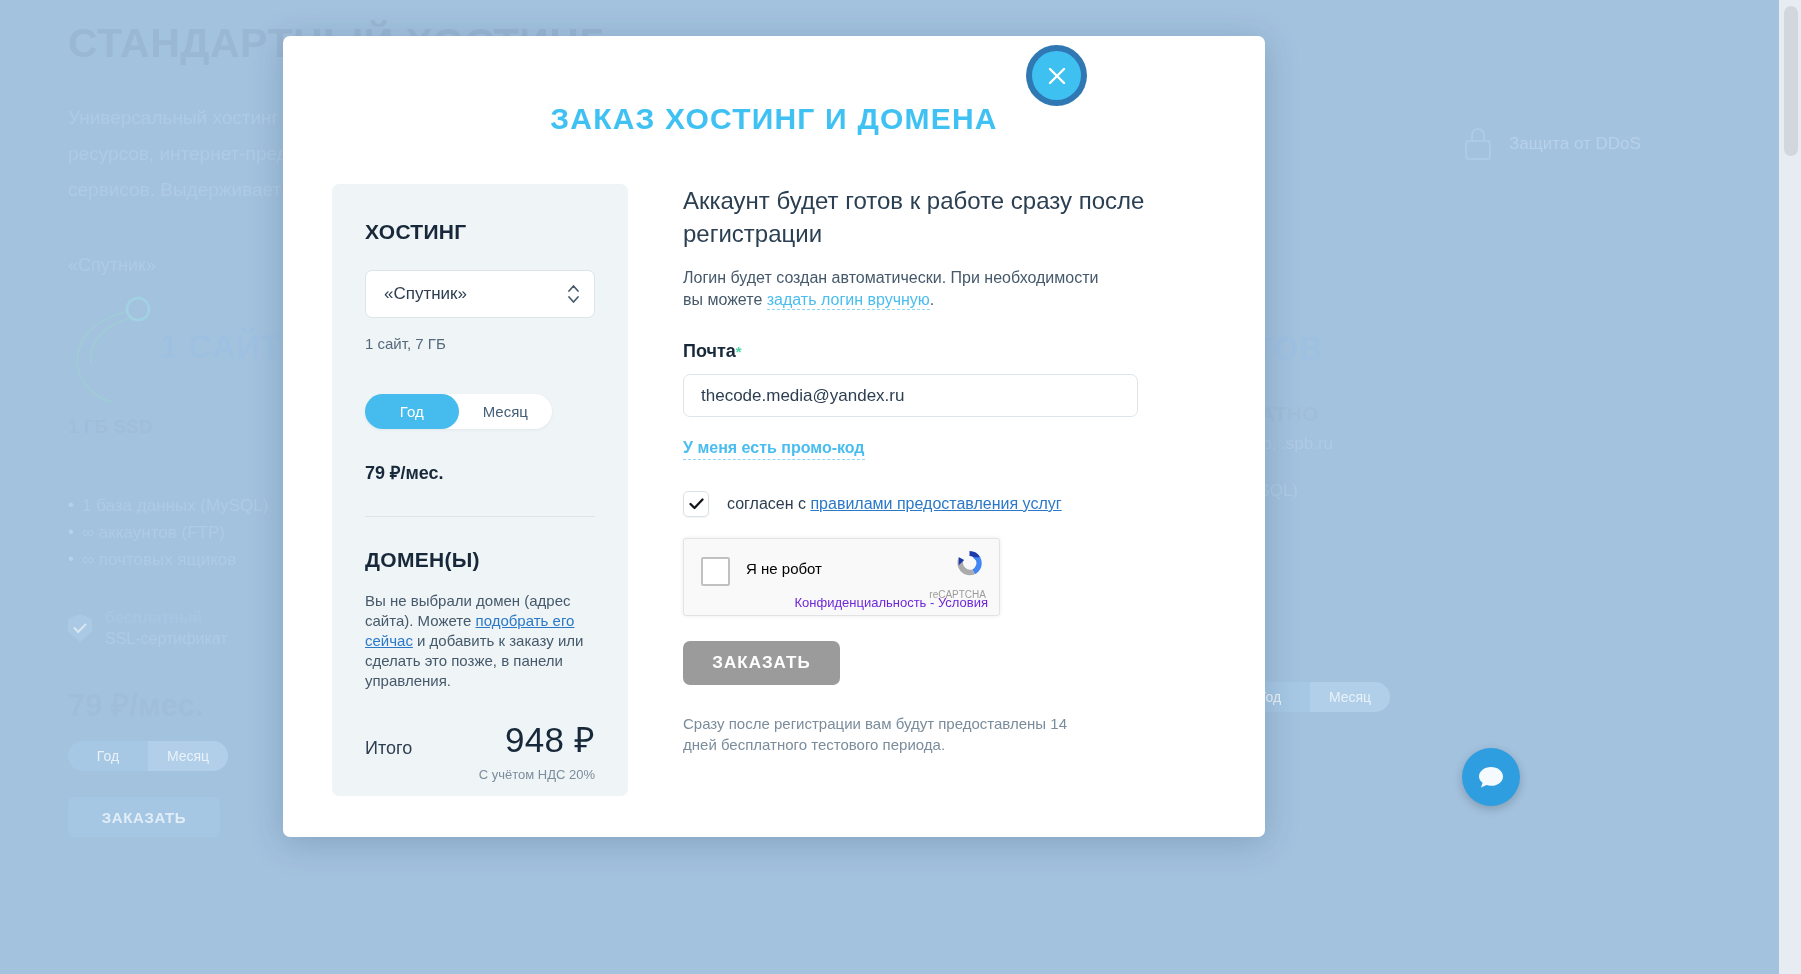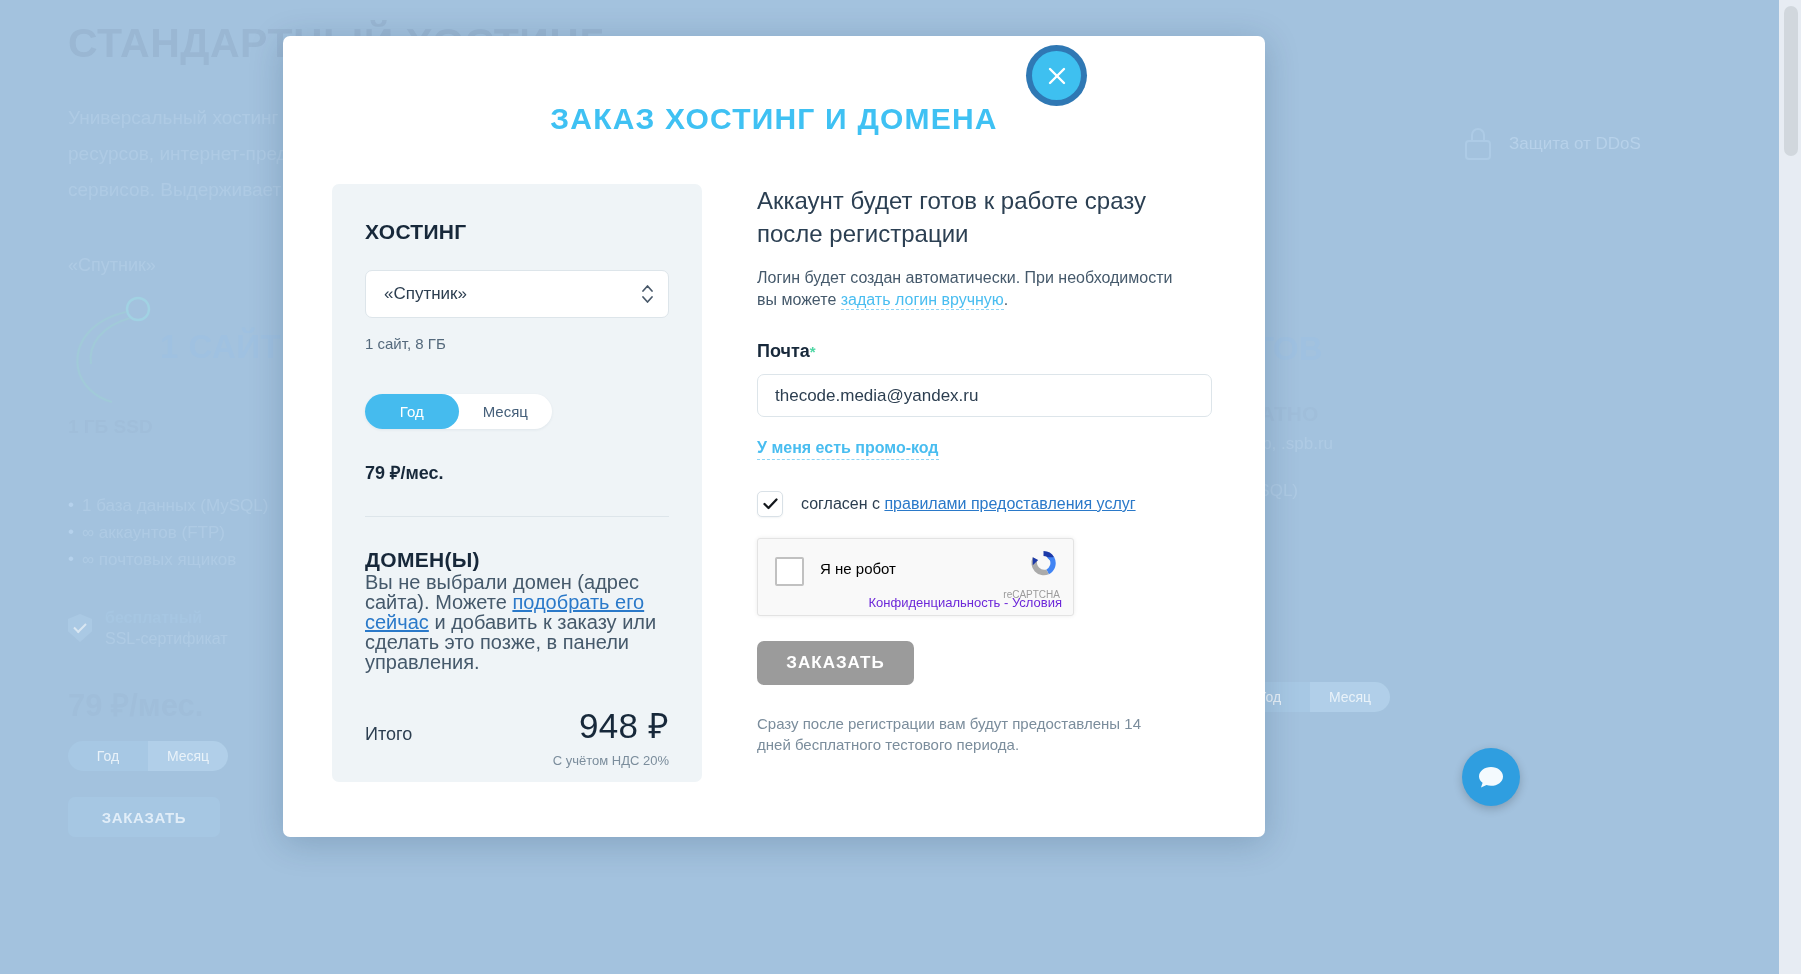--- a/index.html
+++ b/index.html
@@ -133,21 +133,21 @@
     font-size: 30px; font-weight: bold; letter-spacing: 1.2px;
     color: #3fc1f3;
   }
 
   .modal-body {
     display: flex; padding: 0 49px; margin-top: 48px; gap: 55px;
   }
 
   
   .panel-left {
-    width: 370px; background: #eff4f7; border-radius: 7px;
+    width: 296px; background: #eff4f7; border-radius: 7px;
     padding: 36px 33px 0 33px;
     min-height: 598px;
     display: flex; flex-direction: column;
   }
   .sec-title {
     font-size: 21px; font-weight: bold; color: #17283a; letter-spacing: .3px;
   }
   .select-wrap { position: relative; margin-top: 26px; }
   .select-box {
     width: 100%; height: 48px; background: #fff;
@@ -171,21 +171,21 @@
     font-size: 15px; border-radius: 18px; cursor: pointer;
   }
   .period-toggle .on { background: #45bbee; color: #fff; }
   .period-toggle .off { color: #46607a; }
 
   .mo-price { margin-top: 31px; font-size: 18px; font-weight: bold; color: #17283a; }
 
   .hr { height: 1px; background: #dde5ea; margin-top: 32px; }
 
   .dom-title { margin-top: 31px; font-size: 21px; font-weight: bold; color: #17283a; letter-spacing: .3px; }
-  .dom-text { font-size: 20px; line-height: 20px; color: #45596b; }
+  .dom-text { margin-top: 19px; font-size: 15px; line-height: 20px; color: #45596b; }
   .dom-text a { color: #2a79c9; text-decoration: underline; }
 
   .total-row {
     margin-top: auto; margin-bottom: 14px;
     display: flex; align-items: center; justify-content: space-between;
     padding-top: 24px;
   }
   .total-label { font-size: 18px; color: #2c3e50; }
   .total-right { text-align: right; }
   .total-sum { font-size: 35px; font-weight: normal; color: #17283a; letter-spacing: .3px; }
@@ -363,21 +363,21 @@
           <span class="select-arrows">
             <svg width="11" height="7" viewBox="0 0 11 7">
               <path d="M1 6 L5.5 1 L10 6" fill="none" stroke="#49596a" stroke-width="1.7" stroke-linecap="round" stroke-linejoin="round"></path>
             </svg>
             <svg width="11" height="7" viewBox="0 0 11 7">
               <path d="M1 1 L5.5 6 L10 1" fill="none" stroke="#49596a" stroke-width="1.7" stroke-linecap="round" stroke-linejoin="round"></path>
             </svg>
           </span>
         </div>
 
-        <div class="select-sub">1 сайт, 8 ГБ</div>
+        <div class="select-sub">1 сайт, 7 ГБ</div>
 
         <div class="period-toggle">
           <div class="on">Год</div>
           <div class="off">Месяц</div>
         </div>
 
         <div class="mo-price">79 ₽/мес.</div>
 
         <div class="hr"></div>
 

